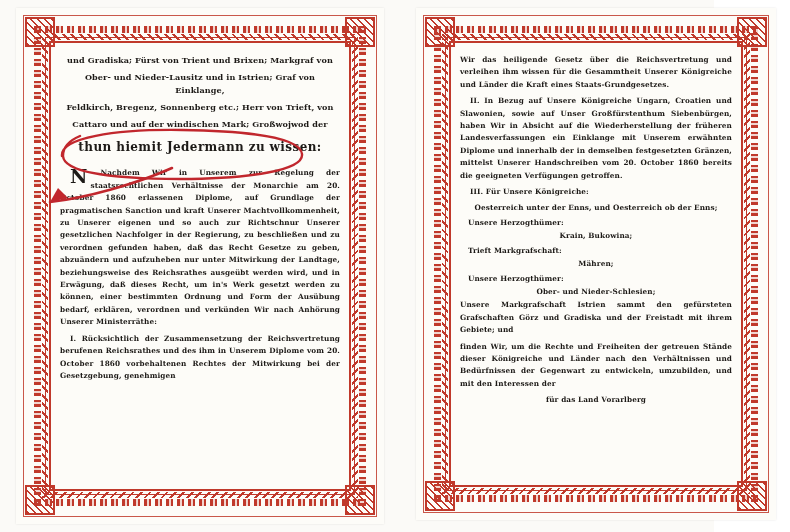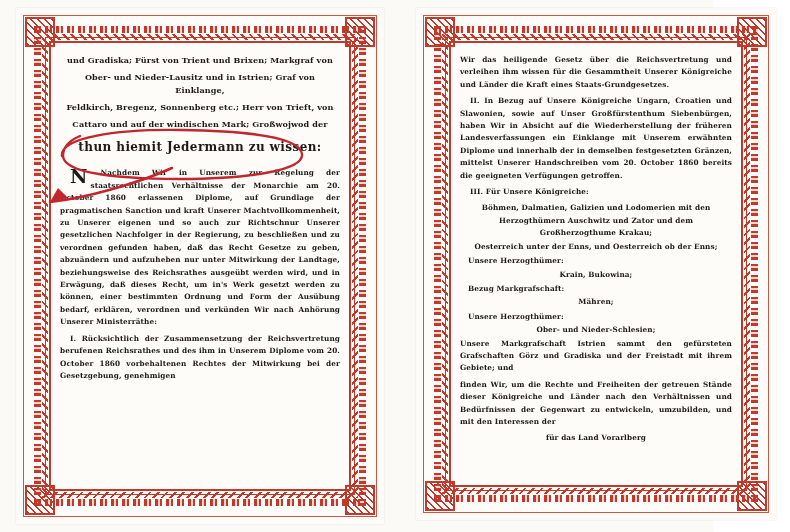--- a/index.html
+++ b/index.html
@@ -240,28 +240,27 @@
       <div class="corner tr"></div>
       <div class="corner bl"></div>
       <div class="corner br"></div>
     </div>
 
     <div class="textblock">
       <p class="para fraktur">Wir das heiligende Gesetz über die Reichsvertretung und verleihen ihm wissen für die Gesammtheit Unserer Königreiche und Länder die Kraft eines Staats-Grundgesetzes.</p>
       <p class="para indent fraktur">II. In Bezug auf Unsere Königreiche Ungarn, Croatien und Slawonien, sowie auf Unser Großfürstenthum Siebenbürgen, haben Wir in Absicht auf die Wiederherstellung der früheren Landesverfassungen ein Einklange mit Unserem erwähnten Diplome und innerhalb der in demselben festgesetzten Gränzen, mittelst Unserer Handschreiben vom 20. October 1860 bereits die geeigneten Verfügungen getroffen.</p>
       <p class="para indent fraktur">III. Für Unsere Königreiche:</p>
 
-      <p class="para subline fraktur">Böhmen, Dalmatien, Galizien und Lodomerien mit den Herzogthümern Auschwitz und Zator und dem Großherzogthume Krakau;</p>
 
       <p class="para subline fraktur">Oesterreich unter der Enns, und Oesterreich ob der Enns;</p>
 
       <p class="para small-head fraktur">Unsere Herzogthümer:</p>
       <p class="para subline fraktur">Krain, Bukowina;</p>
 
-      <p class="para small-head fraktur">Bezug Markgrafschaft:</p>
+      <p class="para small-head fraktur">Trieft Markgrafschaft:</p>
       <p class="para subline fraktur">Mähren;</p>
 
       <p class="para small-head fraktur">Unsere Herzogthümer:</p>
       <p class="para subline fraktur">Ober- und Nieder-Schlesien;</p>
 
       <p class="para fraktur">Unsere Markgrafschaft Istrien sammt den gefürsteten Grafschaften Görz und Gradiska und der Freistadt mit ihrem Gebiete; und</p>
       <p class="para fraktur">finden Wir, um die Rechte und Freiheiten der getreuen Stände dieser Königreiche und Länder nach den Verhältnissen und Bedürfnissen der Gegenwart zu entwickeln, umzubilden, und mit den Interessen der</p>
       <p class="para subline fraktur">für das Land Vorarlberg</p>
     </div>
   </div>

